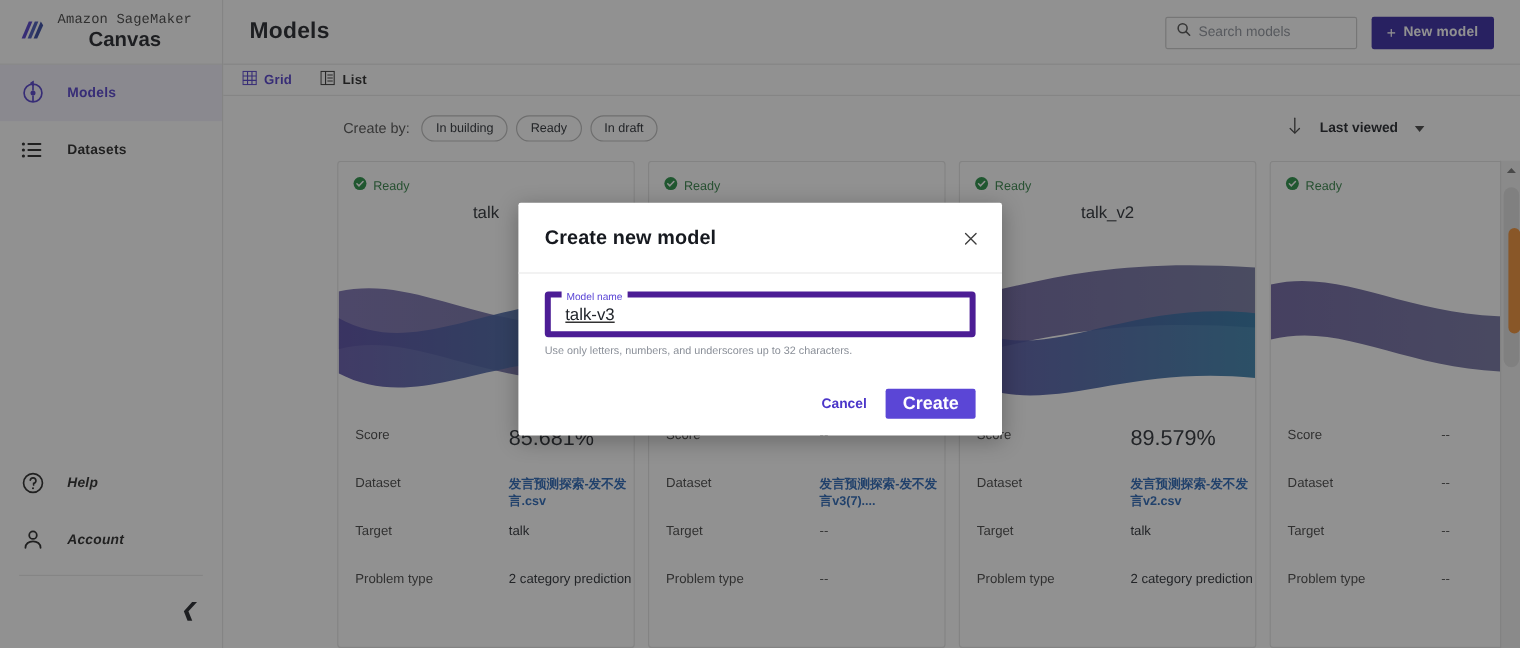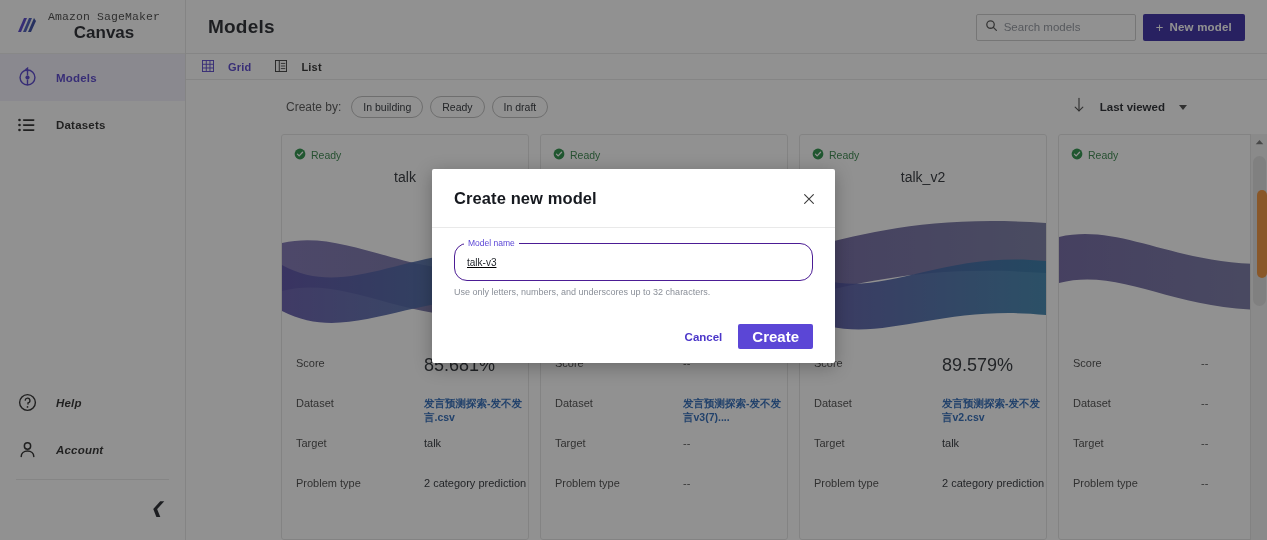--- a/index.html
+++ b/index.html
@@ -89,21 +89,21 @@
     border-bottom: 1px solid #e7e7e7;
     display: flex; align-items: center;
   }
   #page-title {
     margin-left: 22px;
     font-size: 19px; font-weight: bold; color: #16191f;
     letter-spacing: .2px;
   }
   #topbar-right {
     position: absolute; right: 22px; top: 0; height: 54px;
-    display: flex; align-items: center; gap: 7px; margin-left: 18px;
+    display: flex; align-items: center; gap: 12px; margin-left: 18px;
   }
   .search-box {
     width: 160px; height: 27px;
     border: 1px solid #c9c9c9; border-radius: 2px;
     background: #fff;
     display: flex; align-items: center;
     padding: 0 8px; gap: 6px;
   }
   .search-box input {
     border: none; outline: none;
@@ -124,21 +124,21 @@
   }
   .btn-plus { font-size: 13px; font-weight: normal; line-height: 1; }
 
   #viewbar {
     height: 26px;
     border-bottom: 1px solid #e7e7e7;
     display: flex; align-items: center;
     padding-left: 6px; gap: 4px;
   }
   .view-tab {
-    display: flex; align-items: center; gap: 14px;
+    display: flex; align-items: center; gap: 6px;
     padding: 0 10px; height: 26px; cursor: pointer;
   }
   .view-tab .vt-label {
     font-size: 11px; font-weight: bold; letter-spacing: .2px;
   }
   .view-tab.active .vt-label { color: #4b36c9; }
   .view-tab .vt-label { color: #1d1d1d; }
 
   #filterbar {
     height: 54px; position: relative;
@@ -257,32 +257,32 @@
   .modal-close {
     position: absolute; right: 16px; top: 20px;
     width: 20px; height: 20px; cursor: pointer;
     display: flex; align-items: center; justify-content: center;
     color: #3d3d3d; font-size: 15px;
   }
   .modal-body { padding: 15px 22px 0 22px; position: relative; }
   .field {
     position: relative;
     height: 38px;
-    border: 1px solid #4c1d95; border-radius: 13px;
+    border: 5px solid #4c1d95; border-radius: 3px;
     display: flex; align-items: center; text-decoration: underline;
   }
   .field-legend {
     position: absolute; left: 9px; top: -6px;
     background: #fff; padding: 0 4px;
     font-size: 8.5px; color: #5b46d6;
   }
   .field input {
     border: none; outline: none;
     width: 100%;
-    font-size: 10px; color: #21252b;
+    font-size: 14px; color: #21252b;
     font-family: "Liberation Sans", sans-serif;
     padding: 0 12px; background: transparent;
   }
   .field-help {
     margin-top: 6px;
     font-size: 9px; color: #8a8f98;
   }
   .modal-actions {
     position: absolute; right: 22px; bottom: 14px;
     display: flex; align-items: center; gap: 16px;

